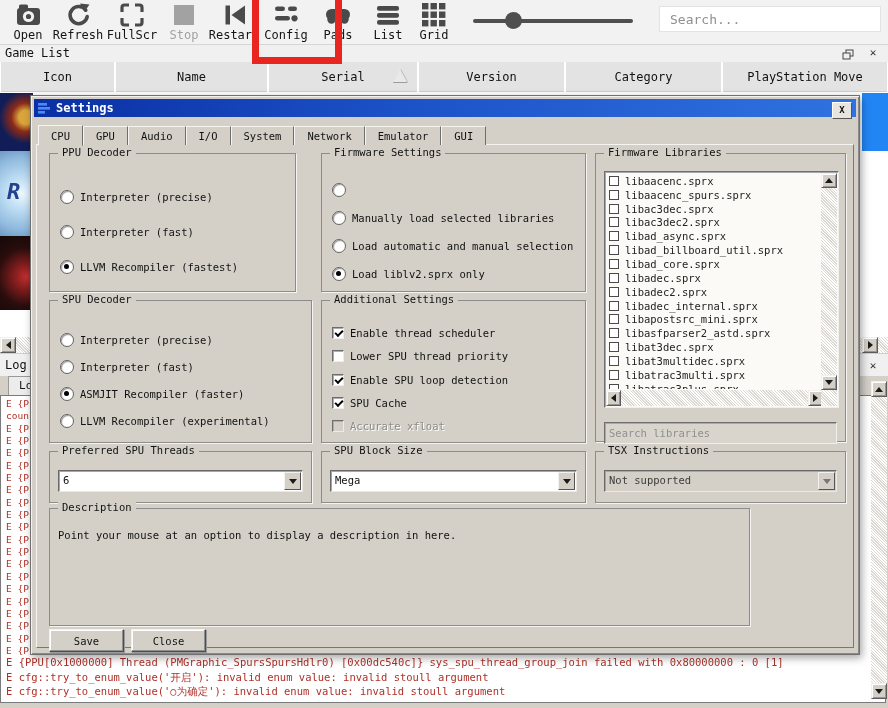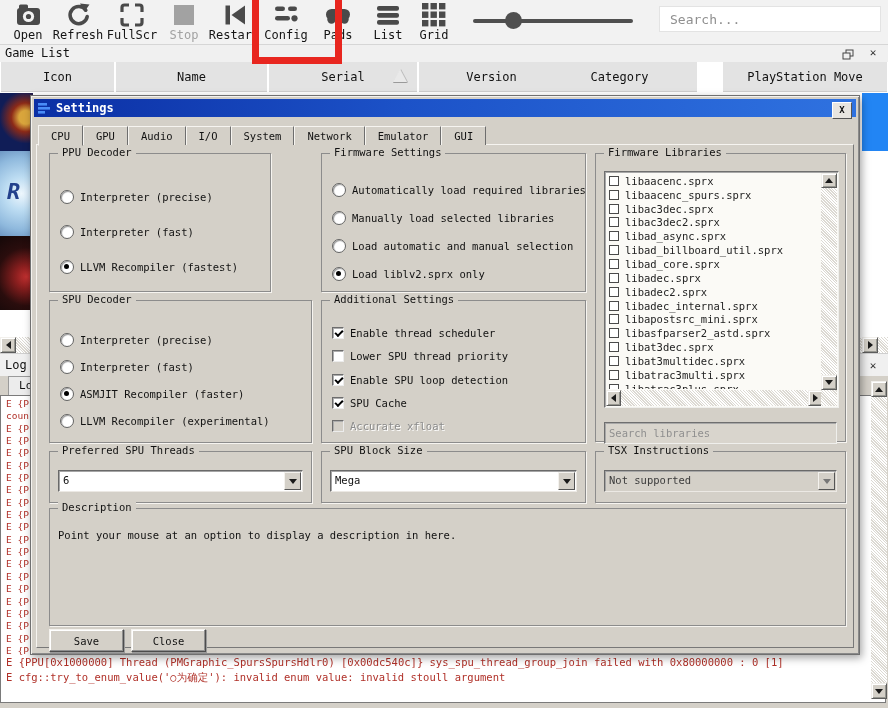--- a/index.html
+++ b/index.html
@@ -68,29 +68,29 @@
   .titlebar{position:absolute;left:3px;top:3px;right:3px;height:18px;background:linear-gradient(90deg,#0b2fa4 0%,#1c52c8 45%,#2f72e0 100%);display:flex;align-items:center;}
   .title-icon{margin:0 5px 0 4px;display:flex;}
   .dlg-title{font-size:12px;font-weight:bold;color:#fff;}
   .dlg-close{position:absolute;right:4px;top:3px;width:18px;height:15px;background:#e8e5e0;border:1px solid;border-color:#fff #555 #555 #fff;font-size:9px;font-weight:bold;color:#111;text-align:center;line-height:14px;cursor:pointer;}
   .tabs{position:absolute;left:7px;top:28px;height:21px;display:flex;align-items:flex-end;z-index:2;}
   .tab{height:19px;padding:0 12px;background:#d4d0c8;border:1px solid;border-color:#f6f4f0 #6e6e6e #6e6e6e #f6f4f0;border-bottom:none;font-size:10.5px;line-height:19px;color:#111;cursor:pointer;box-sizing:border-box;}
   .tab.active{height:21px;line-height:21px;border-bottom:1px solid #d4d0c8;margin-bottom:-1px;}
   .tab-panel{position:absolute;left:5px;top:48px;right:5px;bottom:6px;border:1px solid;border-color:#f6f4f0 #787878 #787878 #f6f4f0;}
   .groupbox{position:absolute;border:1px solid #8c8c8c;box-shadow:1px 1px 0 #f6f4f0;box-sizing:border-box;}
   .legend{position:absolute;top:-8px;left:8px;background:#d4d0c8;padding:0 4px;font-size:10.5px;color:#111;white-space:nowrap;}
-  .g-ppu{left:18px;top:57px;width:222px;height:139px;}
+  .g-ppu{left:18px;top:57px;width:247px;height:139px;}
   .g-fw{left:290px;top:57px;width:265px;height:139px;}
   .g-lib{left:564px;top:57px;width:251px;height:289px;}
   .g-spu{left:18px;top:204px;width:263px;height:143px;}
   .g-add{left:290px;top:204px;width:265px;height:143px;}
   .g-thr{left:18px;top:355px;width:263px;height:52px;}
   .g-blk{left:290px;top:355px;width:265px;height:52px;}
   .g-tsx{left:564px;top:355px;width:251px;height:52px;}
-  .g-desc{left:18px;top:412px;width:797px;height:118px;}
+  .g-desc{left:18px;top:412px;width:701px;height:118px;}
   .opt{position:absolute;left:10px;height:14px;display:flex;align-items:center;gap:6px;white-space:nowrap;}
   .opt-label{font-size:10.5px;color:#111;}
   .opt-label.disabled{color:#8b8b8b;text-shadow:1px 1px 0 #fff;}
   .radio{position:relative;width:12px;height:12px;border-radius:50%;background:#fff;border:1px solid #636363;box-shadow:inset 1px 1px 1px rgba(0,0,0,.4);flex:none;cursor:pointer;}
   .radio.sel::after{content:"";position:absolute;left:3px;top:3px;width:5px;height:5px;border-radius:50%;background:#000;}
   .cb{position:relative;width:12px;height:12px;background:#fff;border:1px solid;border-color:#6d6d6d #ececec #ececec #6d6d6d;box-shadow:inset 1px 1px 0 #adadad;flex:none;cursor:pointer;box-sizing:border-box;}
   .cb.checked::after{content:"";position:absolute;left:1.5px;top:2px;width:6px;height:3px;border-left:2px solid #000;border-bottom:2px solid #000;transform:rotate(-45deg);}
   .cb.disabled{background:#d4d0c8;}
   .listbox{position:absolute;left:8px;top:17px;width:235px;height:237px;background:#fbfaf6;border:1px solid;border-color:#6f6f6f #efefec #efefec #6f6f6f;box-shadow:inset 1px 1px 0 #a8a8a8;box-sizing:border-box;}
   .lb-items{position:absolute;left:2px;top:2px;width:213px;height:215px;overflow:hidden;}
@@ -236,21 +236,21 @@
       <div class="th" style="left: 1px; width: 113px;">
         <span>Icon</span>
       </div>
       <div class="th" style="left: 269px; width: 148px;">
         <span>Serial</span>
         <i class="sort-tri"></i>
       </div>
       <div class="th" style="left: 419px; width: 145px;">
         <span>Version</span>
       </div>
-      <div class="th" style="left: 542px; width: 155px;">
+      <div class="th" style="left: 566px; width: 155px;">
         <span>Category</span>
       </div>
       <div class="th" style="left: 723px; width: 164px;">
         <span>PlayStation Move</span>
       </div>
     </div>
   <div class="gl-body">
     <div class="g-icon g-icon1"></div>
     <div class="g-icon g-icon2">
         <span class="ltr">R</span>
@@ -292,20 +292,21 @@
         <div class="log-line">E {P</div>
         <div class="log-line">E {P</div>
         <div class="log-line">E {P</div>
         <div class="log-line">E {P</div>
         <div class="log-line">E {P</div>
         <div class="log-line">E {P</div>
         <div class="log-line">E {P</div>
       </div>
     <div class="log-bottom" id="log-bottom">
         <div class="log-bline">E {PPU[0x1000000] Thread (PMGraphic_SpursSpursHdlr0) [0x00dc540c]} sys_spu_thread_group_join failed with 0x80000000 : 0 [1]</div>
+        <div class="log-bline">E cfg::try_to_enum_value('开启'): invalid enum value: invalid stoull argument</div>
         <div class="log-bline">E cfg::try_to_enum_value('○为确定'): invalid enum value: invalid stoull argument</div>
       </div>
   </div>
   <div class="sb-btn log-vsb-u">
       <i class="tri-up"></i>
     </div>
   <div class="sb-track log-vsb-t"></div>
   <div class="sb-btn log-vsb-d">
       <i class="tri-dn"></i>
     </div>
@@ -350,21 +351,20 @@
             <span class="radio sel"></span>
             <span class="opt-label">LLVM Recompiler (fastest)</span>
           </div>
         </div>
     </div>
     <div class="groupbox g-fw">
       <span class="legend">Firmware Settings</span>
       <div id="opts-fw">
           <div class="opt" style="top: 29px;">
             <span class="radio"></span>
-            <span class="opt-label">Automatically load required libraries</span>
           </div>
           <div class="opt" style="top: 57px;">
             <span class="radio"></span>
             <span class="opt-label">Manually load selected libraries</span>
           </div>
           <div class="opt" style="top: 85px;">
             <span class="radio"></span>
             <span class="opt-label">Load automatic and manual selection</span>
           </div>
           <div class="opt" style="top: 113px;">

